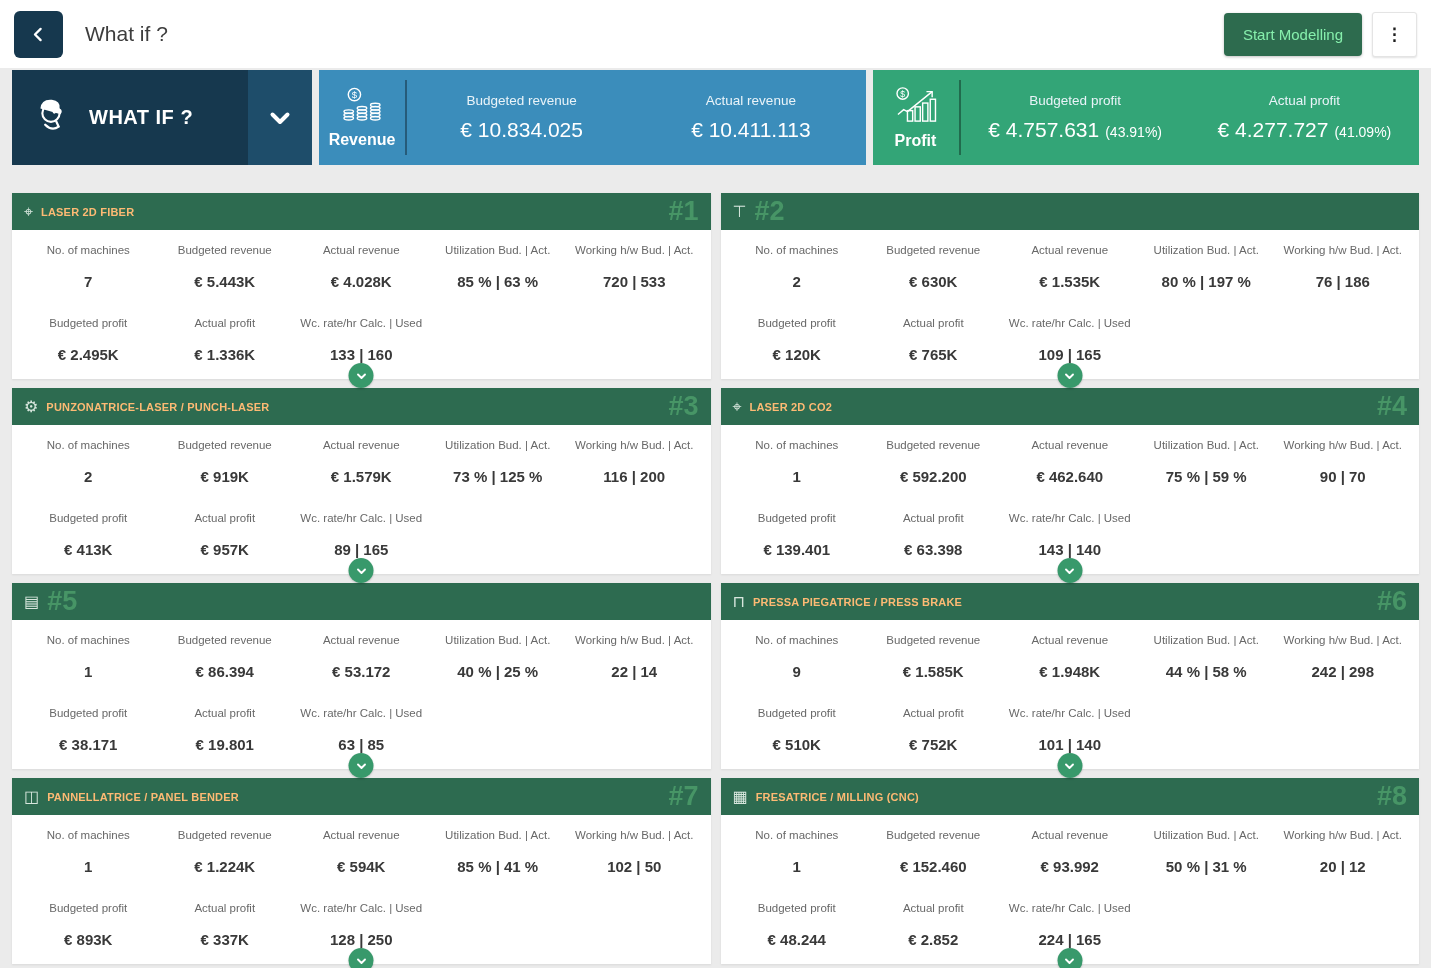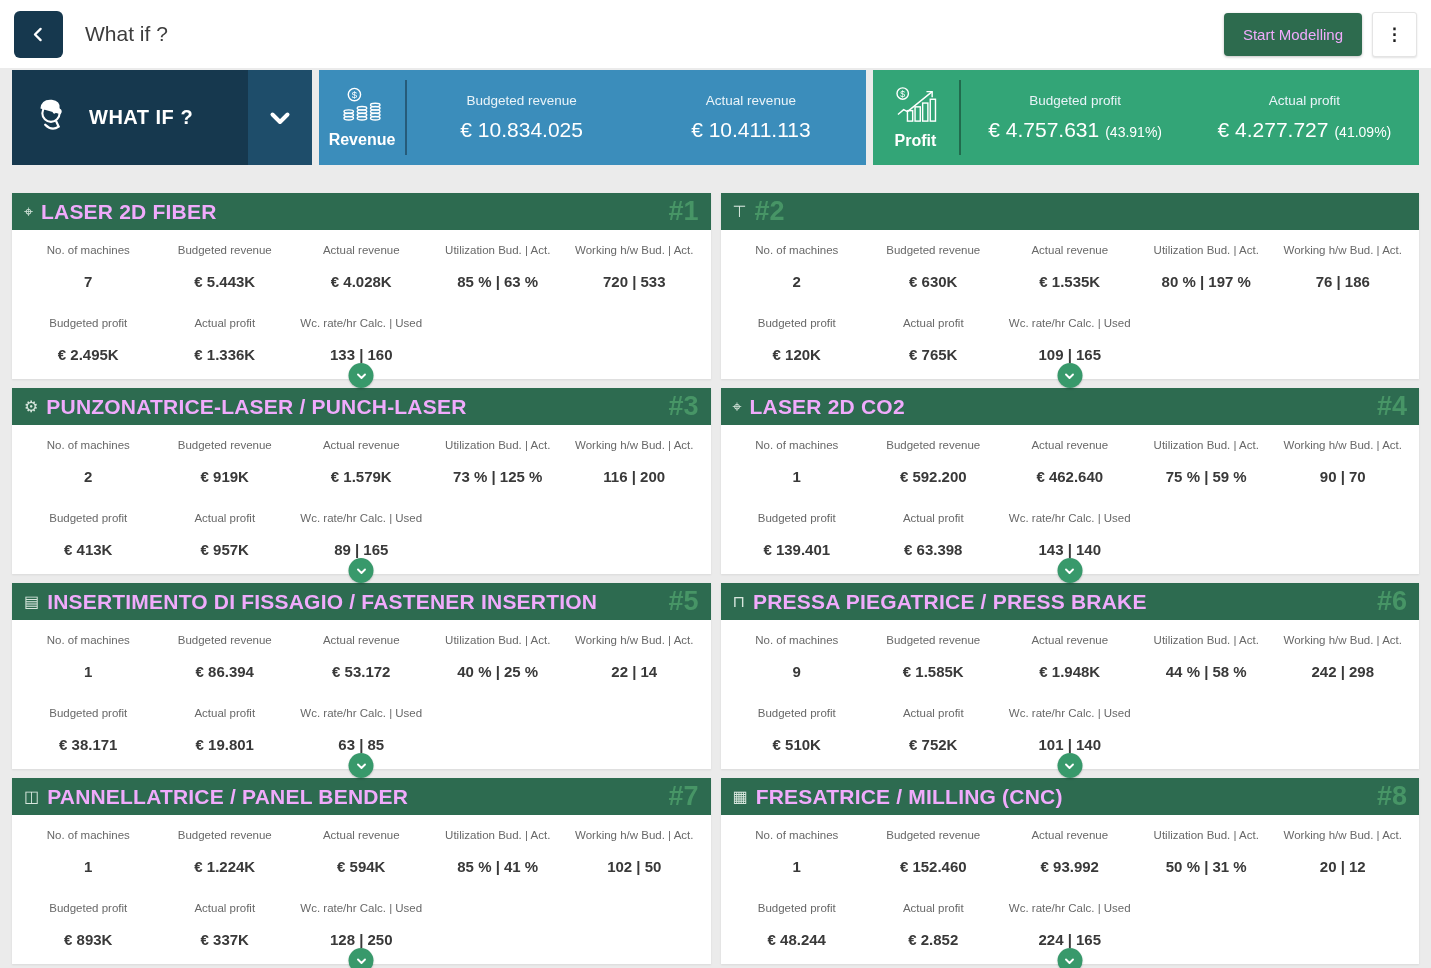--- a/index.html
+++ b/index.html
@@ -18,21 +18,21 @@
     padding: 10px 14px;
   }
   .back-btn {
     width: 49px; height: 47px; border: none; border-radius: 6px;
     background: #16384e; display: flex; align-items: center; justify-content: center;
     cursor: pointer; flex: 0 0 auto;
   }
   .page-title { font-size: 21px; font-weight: 400; color: #3d3d3d; margin-left: 22px; }
   .topbar-right { margin-left: auto; display: flex; align-items: center; gap: 10px; }
   .start-btn {
-    background: #2d6b4e; color: #f0abfc; font-size: 15px; font-family: inherit;
+    background: #2d6b4e; color: #86efac; font-size: 15px; font-family: inherit;
     border: none; border-radius: 4px; padding: 13px 19px; cursor: pointer;
     box-shadow: 0 1px 3px rgba(0,0,0,.25);
   }
   .kebab-btn {
     width: 45px; height: 45px; background: #fff; border: 1px solid #e4e4e4;
     border-radius: 3px; cursor: pointer; box-shadow: 0 1px 2px rgba(0,0,0,.12);
     font-size: 17px; font-weight: 700; color: #1d1d1d; line-height: 1;
   }
 
   
@@ -54,21 +54,21 @@
   .panel-stat { flex: 1; display: flex; flex-direction: column; align-items: center; justify-content: center; gap: 10px; }
   .panel-stat-label { color: #eaf4f9; font-size: 13.5px; }
   .panel-stat-value { color: #fff; font-size: 21px; white-space: nowrap; }
   .pct { font-size: 14px; margin-left: 6px; }
 
   
   .cards { display: grid; grid-template-columns: 1fr 1fr; gap: 9px 10px; margin: 28px 12px 3px; }
   .card { position: relative; background: #fff; height: 186px; box-shadow: 0 1px 2px rgba(0,0,0,.08); }
   .card-header { background: #2d6b50; height: 37px; display: flex; align-items: center; padding: 0 12px; }
   .card-icon { color: #d7e6dd; font-size: 16px; margin-right: 8px; line-height: 1; }
-  .card-title { color: #f0abfc; font-size: 21px; font-weight: 700; letter-spacing: .2px; flex: 1; white-space: nowrap; overflow: hidden; }
+  .card-title { color: #fdba74; font-size: 11px; font-weight: 700; letter-spacing: .2px; flex: 1; white-space: nowrap; overflow: hidden; }
   .card-rank { color: #479566; font-size: 27px; font-weight: 700; line-height: 1; }
   .stat-grid {
     display: grid; grid-template-columns: repeat(5, 1fr); grid-template-rows: 1fr 1fr;
     height: 147px; padding: 0 8px;
   }
   .stat { display: flex; flex-direction: column; align-items: center; justify-content: center; gap: 17px; text-align: center; }
   .stat-label { font-size: 11.5px; color: #686868; }
   .stat-value { font-size: 15px; font-weight: 700; color: #393939; white-space: nowrap; }
   .expand-btn {
     position: absolute; left: 50%; bottom: -9px; transform: translateX(-50%);
@@ -362,21 +362,20 @@
       </div>
     <button class="expand-btn">
       <svg viewBox="0 0 24 24" width="12" height="12">
         <path d="M5 9 L12 16 L19 9" fill="none" stroke="#fff" stroke-width="3.8" stroke-linecap="round" stroke-linejoin="round"></path>
       </svg>
     </button>
   </section>
   <section class="card">
     <header class="card-header">
       <span class="card-icon">▤</span>
-      <span class="card-title">INSERTIMENTO DI FISSAGIO / FASTENER INSERTION</span>
       <span class="card-rank">#5</span>
     </header>
     <div class="stat-grid">
       <div class="stat">
         <div class="stat-label">No. of machines</div>
         <div class="stat-value">1</div>
       </div>
       <div class="stat">
         <div class="stat-label">Budgeted revenue</div>
         <div class="stat-value">€ 86.394</div>

